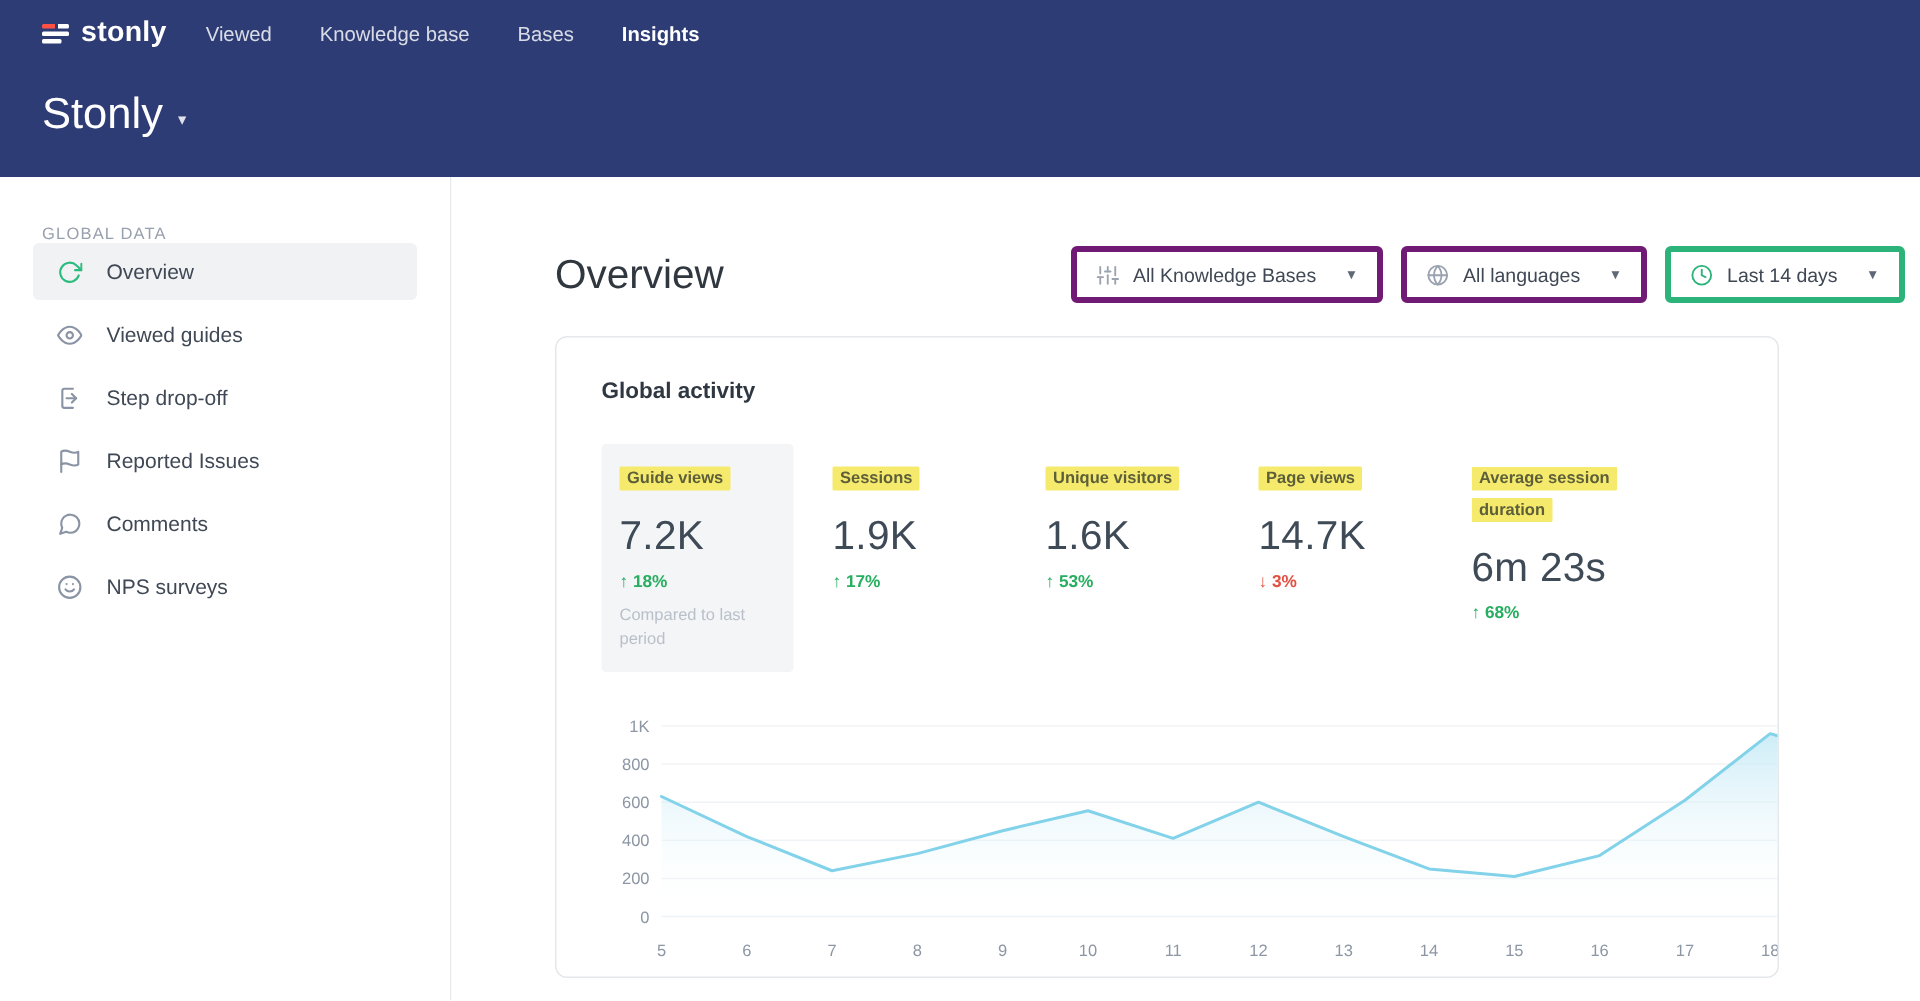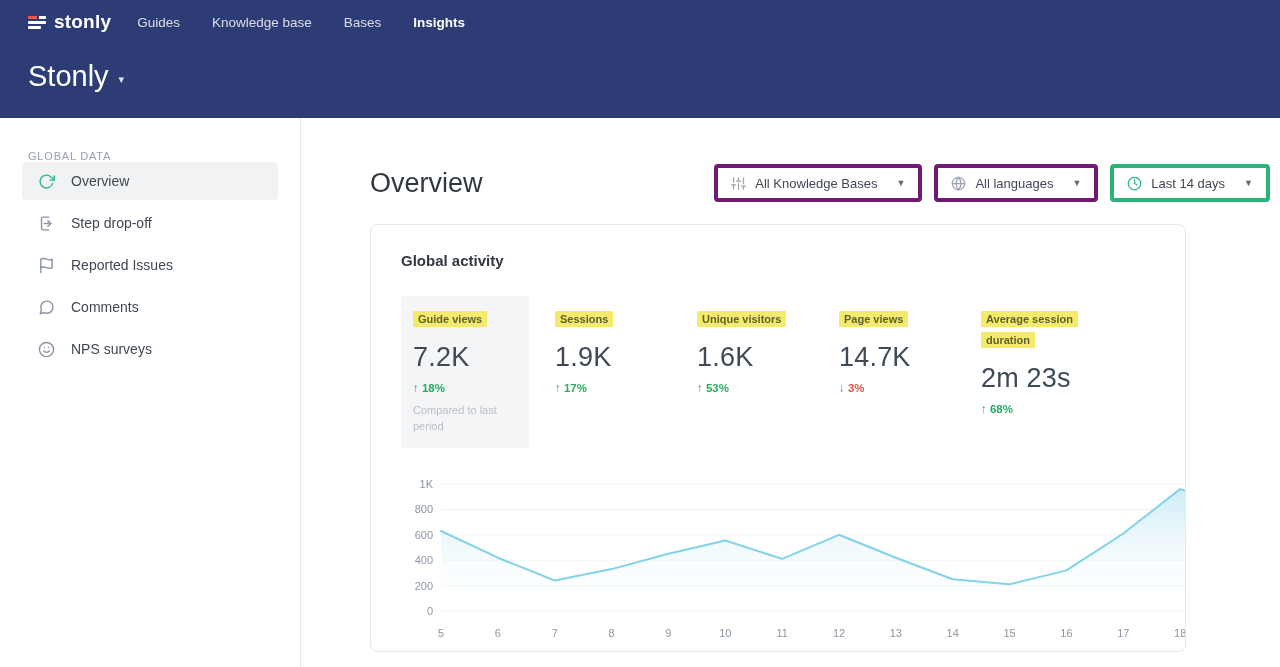--- a/index.html
+++ b/index.html
@@ -73,21 +73,21 @@
   <div class="topnav">
     <div class="logo">
       <span class="logo-icon">
         <span class="li-bar li-top"></span>
           <span class="li-bar"></span>
           <span class="li-bar li-short"></span>
       </span>
       <span class="logo-text">stonly</span>
     </div>
     <div class="nav-items">
-      <span class="nav-item">Guides</span>
+      <span class="nav-item">Viewed</span>
       <span class="nav-item">Knowledge base</span>
       <span class="nav-item">Bases</span>
       <span class="nav-item active">Insights</span>
     </div>
   </div>
   <div class="workspace">
     <span class="workspace-title">Stonly</span>
     <span class="ws-caret">▾</span>
   </div>
 </div>
@@ -99,20 +99,29 @@
     <div class="side-item active">
       <span class="side-icon">
         <svg viewBox="0 0 24 24" fill="none" stroke="currentColor" stroke-width="2" stroke-linecap="round" stroke-linejoin="round">
             <polyline points="23 4 23 10 17 10"></polyline>
             <path d="M20.49 15a9 9 0 1 1-2.12-9.36L23 10"></path>
           </svg>
       </span>
       <span>Overview</span>
     </div>
 
+    <div class="side-item">
+      <span class="side-icon">
+        <svg viewBox="0 0 24 24" fill="none" stroke="currentColor" stroke-width="2" stroke-linecap="round" stroke-linejoin="round">
+            <path d="M1 12s4-8 11-8 11 8 11 8-4 8-11 8-11-8-11-8z"></path>
+            <circle cx="12" cy="12" r="3"></circle>
+          </svg>
+      </span>
+      <span>Viewed guides</span>
+    </div>
 
     <div class="side-item">
       <span class="side-icon">
         <svg viewBox="0 0 24 24" fill="none" stroke="currentColor" stroke-width="2" stroke-linecap="round" stroke-linejoin="round">
             <path d="M15 3H7a2 2 0 0 0-2 2v14a2 2 0 0 0 2 2h8"></path>
             <polyline points="14 8 18 12 14 16"></polyline>
             <line x1="9" y1="12" x2="18" y2="12"></line>
           </svg>
       </span>
       <span>Step drop-off</span>
@@ -215,21 +224,21 @@
           <div class="metric-value">1.6K</div>
           <div class="metric-delta up"><span class="arrow">↑</span> <span>53%</span></div>
         </div>
         <div class="metric">
           <span class="metric-label">Page views</span>
           <div class="metric-value">14.7K</div>
           <div class="metric-delta down"><span class="arrow">↓</span> <span>3%</span></div>
         </div>
         <div class="metric">
           <span class="metric-label">Average session duration</span>
-          <div class="metric-value">2m 23s</div>
+          <div class="metric-value">6m 23s</div>
           <div class="metric-delta up"><span class="arrow">↑</span> <span>68%</span></div>
         </div>
       </div>
 
       <div class="chart-wrap">
         <svg id="chart-svg" width="840" height="166" viewBox="0 0 840 166">
           <defs>
             <linearGradient id="chartGrad" x1="0" y1="6" x2="0" y2="133" gradientUnits="userSpaceOnUse">
               <stop offset="0" stop-color="#bfe7f5" stop-opacity="0.85"></stop>
               <stop offset="1" stop-color="#ffffff" stop-opacity="0"></stop>

